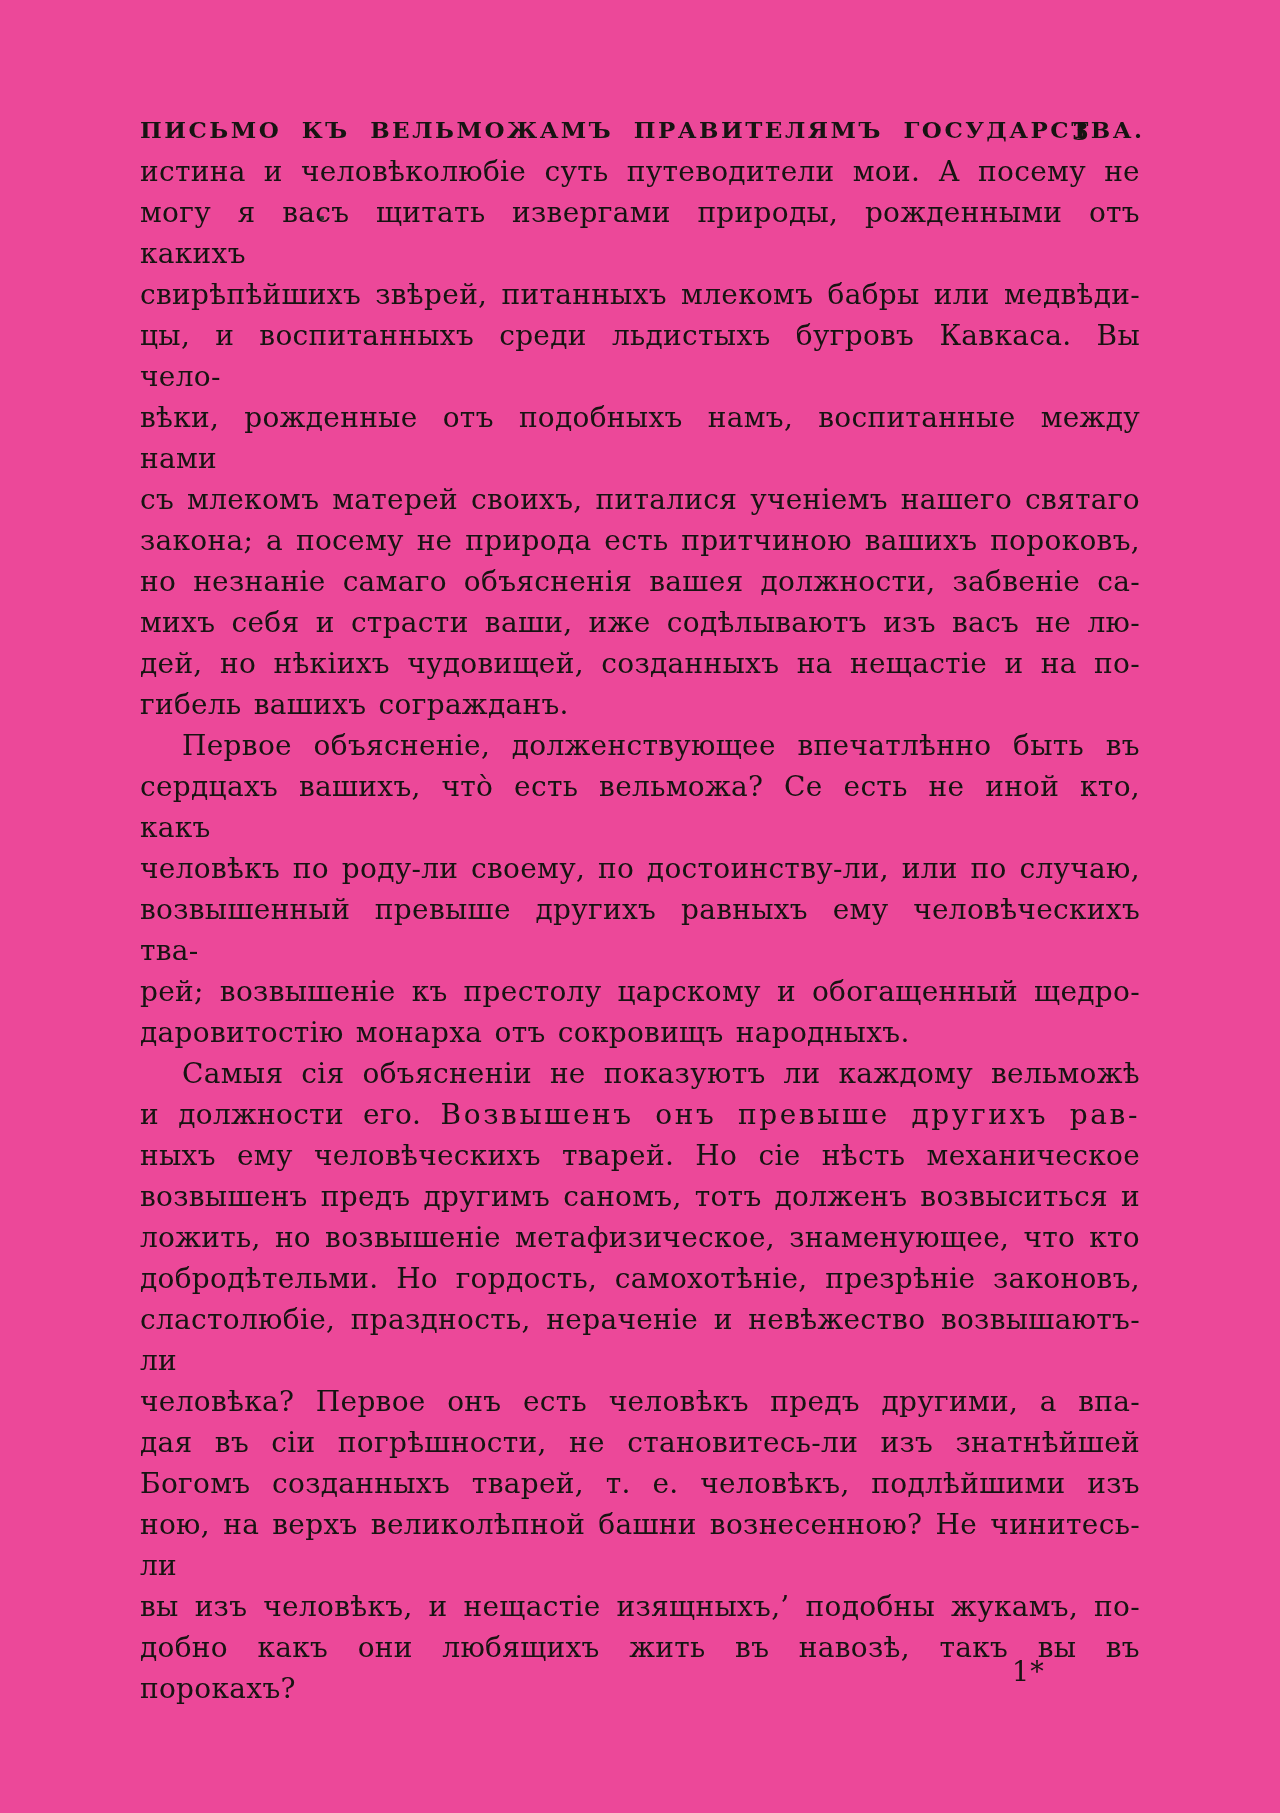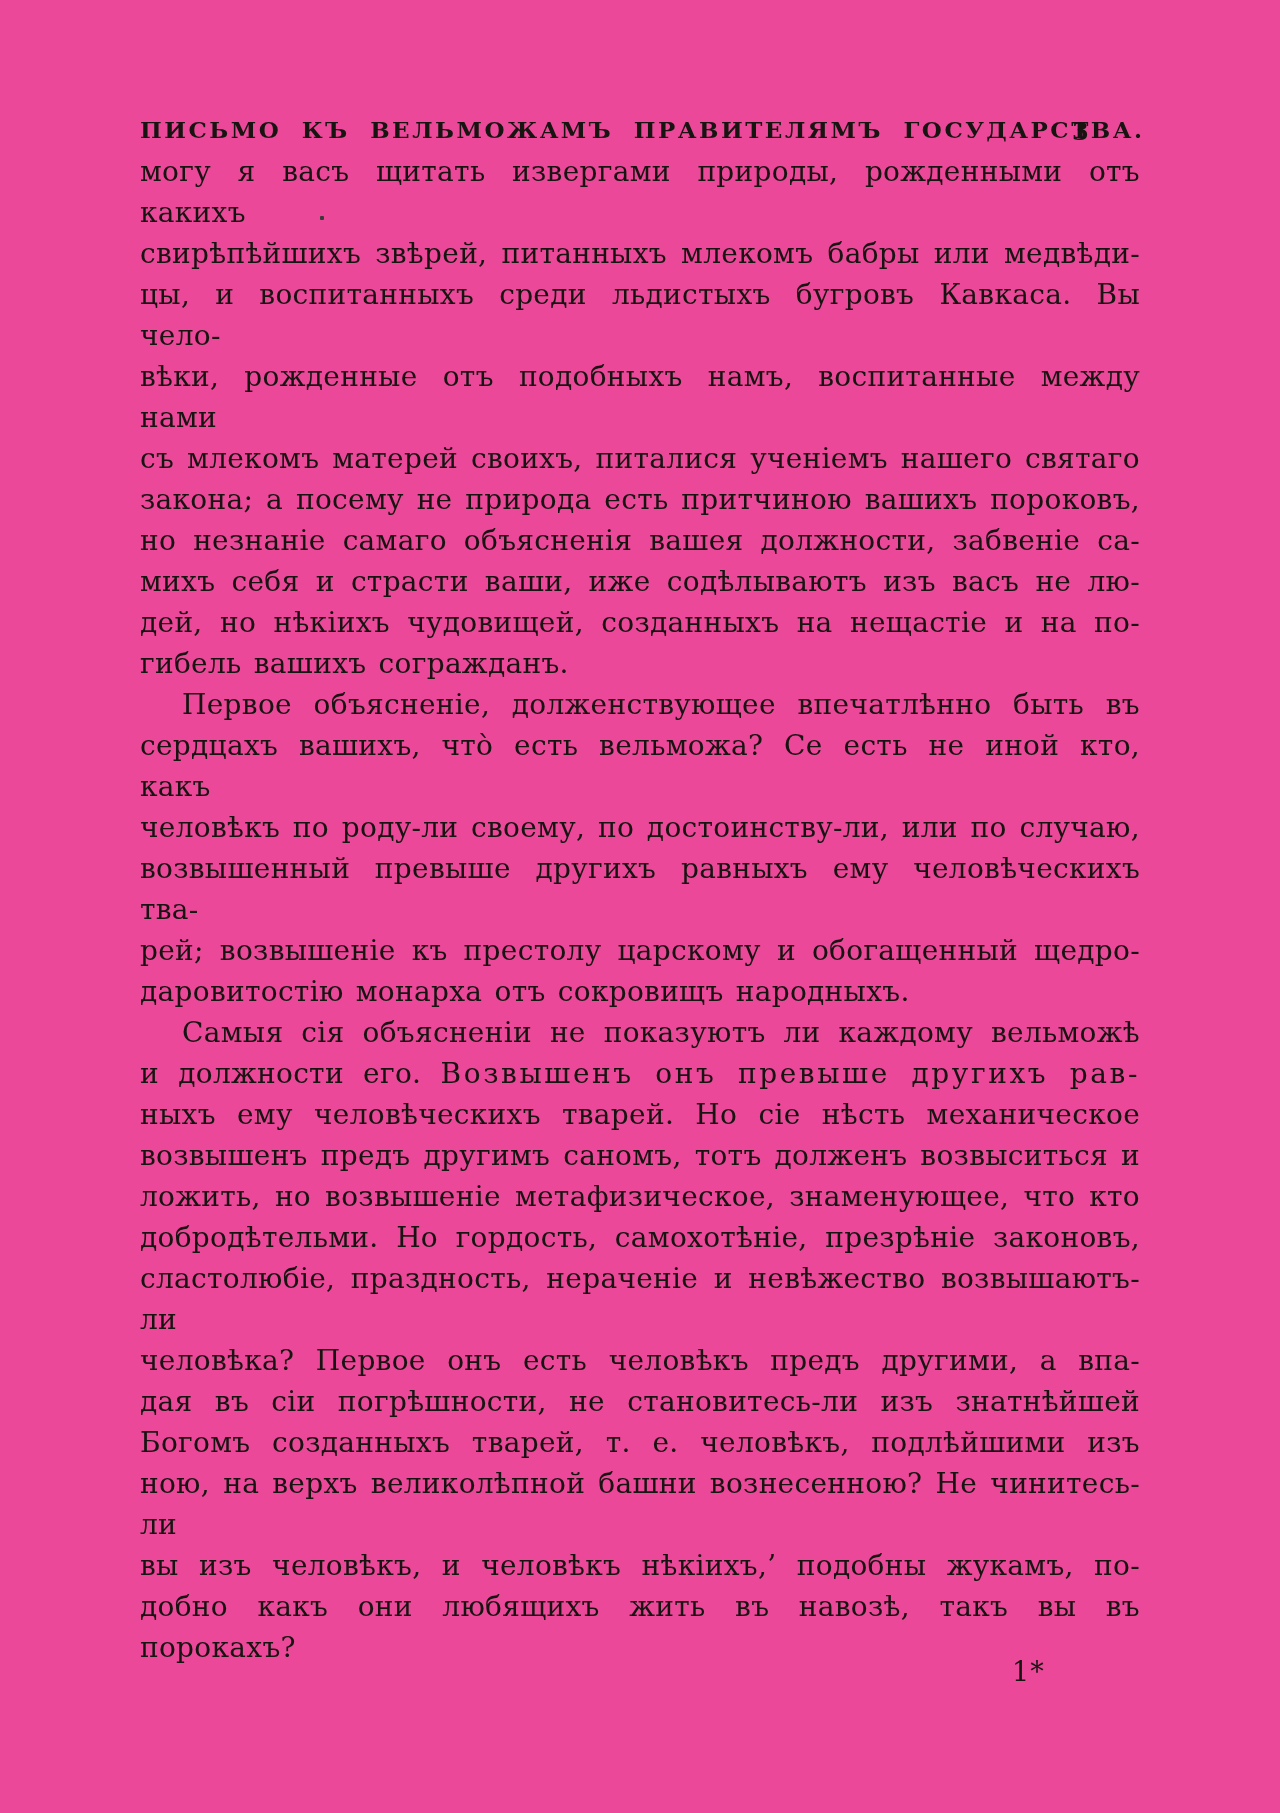--- a/index.html
+++ b/index.html
@@ -82,20 +82,21 @@
 </head>
 <body>
 
 <div class="page">
   <div class="running-header">
     <span>ПИСЬМО КЪ ВЕЛЬМОЖАМЪ ПРАВИТЕЛЯМЪ ГОСУДАРСТВА.</span>
   </div>
   <div class="page-number">3</div>
   <div class="speck"></div>
   <div class="body-text">
+      <div class="line">истина и человѣколюбіе суть путеводители мои. А посему не</div>
       <div class="line">могу я васъ щитать извергами природы, рожденными отъ какихъ</div>
       <div class="line">свирѣпѣйшихъ звѣрей, питанныхъ млекомъ бабры или медвѣди-</div>
       <div class="line">цы, и воспитанныхъ среди льдистыхъ бугровъ Кавкаса. Вы чело-</div>
       <div class="line">вѣки, рожденные отъ подобныхъ намъ, воспитанные между нами</div>
       <div class="line">съ млекомъ матерей своихъ, питалися ученіемъ нашего святаго</div>
       <div class="line">закона; а посему не природа есть притчиною вашихъ пороковъ,</div>
       <div class="line">но незнаніе самаго объясненія вашея должности, забвеніе са-</div>
       <div class="line">михъ себя и страсти ваши, иже содѣлываютъ изъ васъ не лю-</div>
       <div class="line">дей, но нѣкіихъ чудовищей, созданныхъ на нещастіе и на по-</div>
       <div class="line end">гибель вашихъ согражданъ.</div>
@@ -109,17 +110,17 @@
       <div class="line"><span>и должности его. </span><span class="sp">Возвышенъ онъ превыше другихъ рав-</span></div>
       <div class="line">ныхъ ему человѣческихъ тварей. Но сіе нѣсть механическое</div>
       <div class="line">возвышенъ предъ другимъ саномъ, тотъ долженъ возвыситься и</div>
       <div class="line">ложить, но возвышеніе метафизическое, знаменующее, что кто</div>
       <div class="line">добродѣтельми. Но гордость, самохотѣніе, презрѣніе законовъ,</div>
       <div class="line">сластолюбіе, праздность, нераченіе и невѣжество возвышаютъ-ли</div>
       <div class="line">человѣка? Первое онъ есть человѣкъ предъ другими, а впа-</div>
       <div class="line">дая въ сіи погрѣшности, не становитесь-ли изъ знатнѣйшей</div>
       <div class="line">Богомъ созданныхъ тварей, т. е. человѣкъ, подлѣйшими изъ</div>
       <div class="line">ною, на верхъ великолѣпной башни вознесенною? Не чинитесь-ли</div>
-      <div class="line">вы изъ человѣкъ, и человѣкъ нѣкіихъ,’ подобны жукамъ, по-</div>
+      <div class="line">вы изъ человѣкъ, и нещастіе изящныхъ,’ подобны жукамъ, по-</div>
       <div class="line">добно какъ они любящихъ жить въ навозѣ, такъ вы въ порокахъ?</div>
     </div>
   <div class="signature-mark">1*</div>
 </div>
 
 </body></html>

